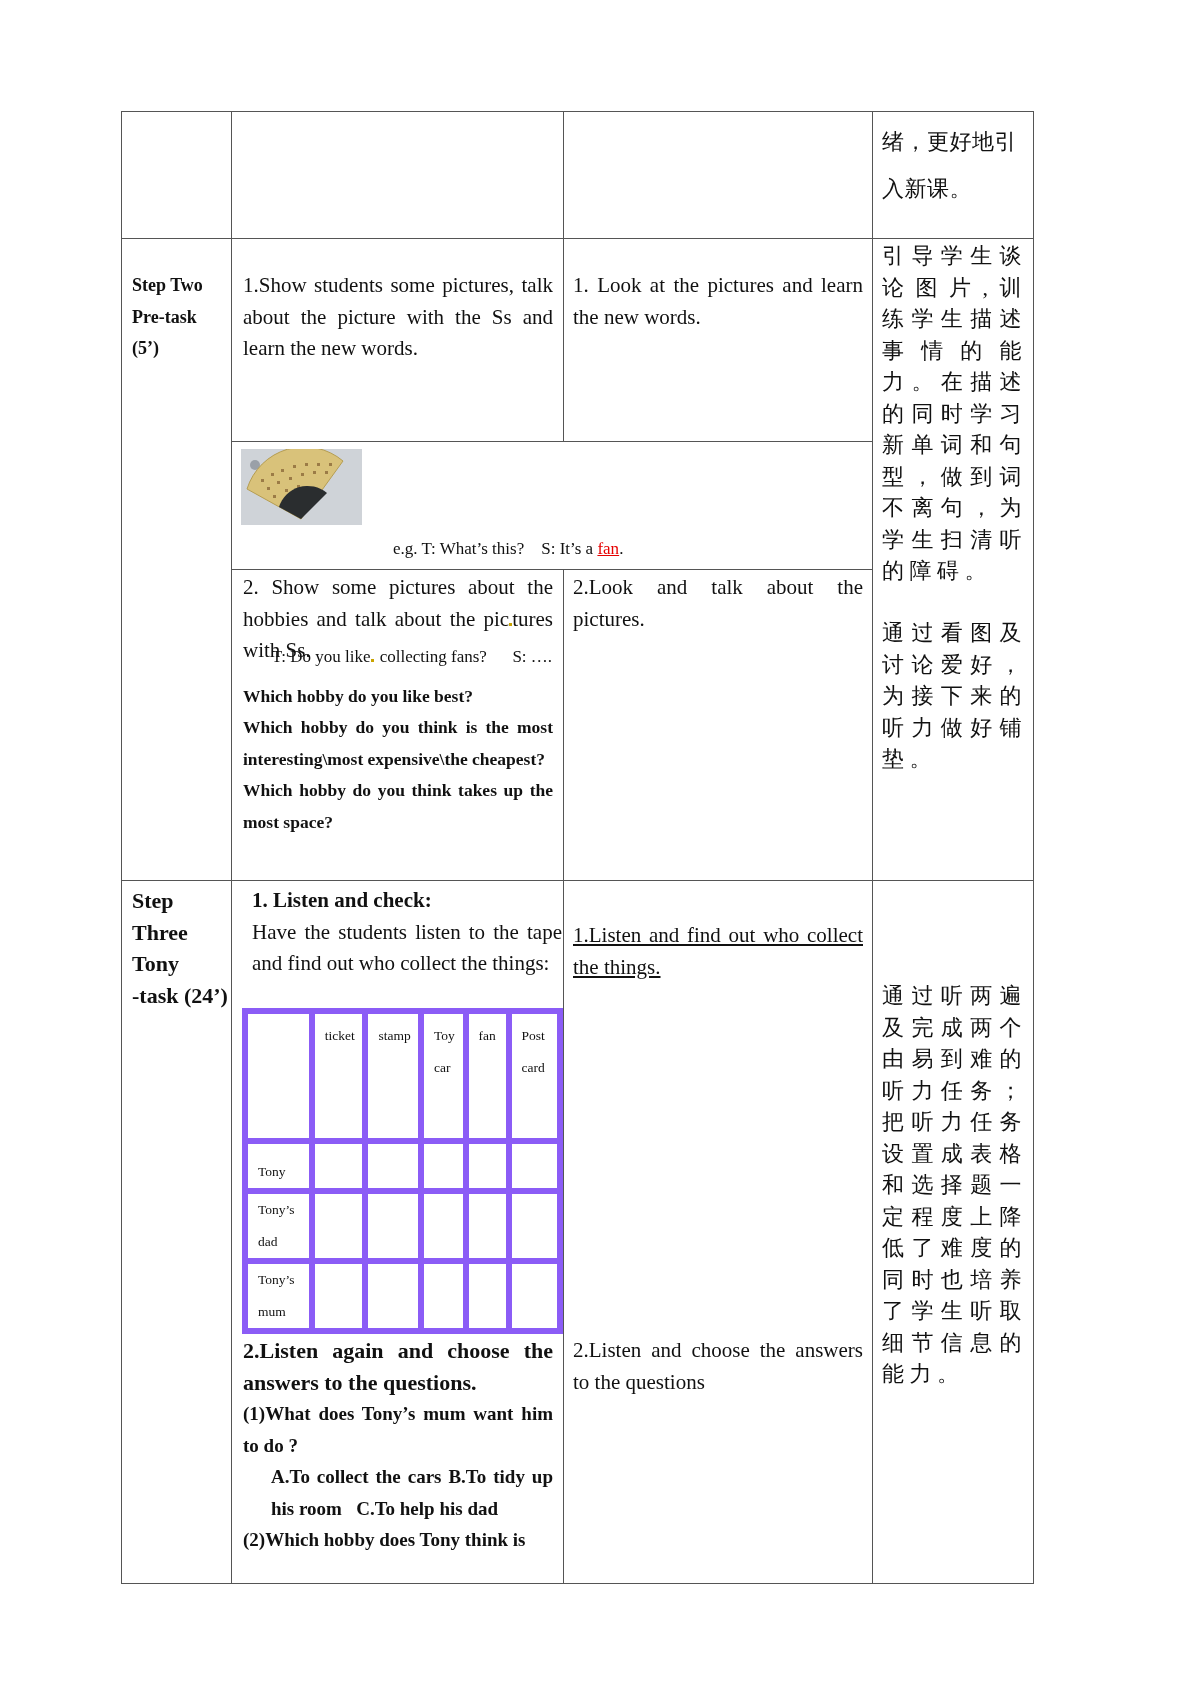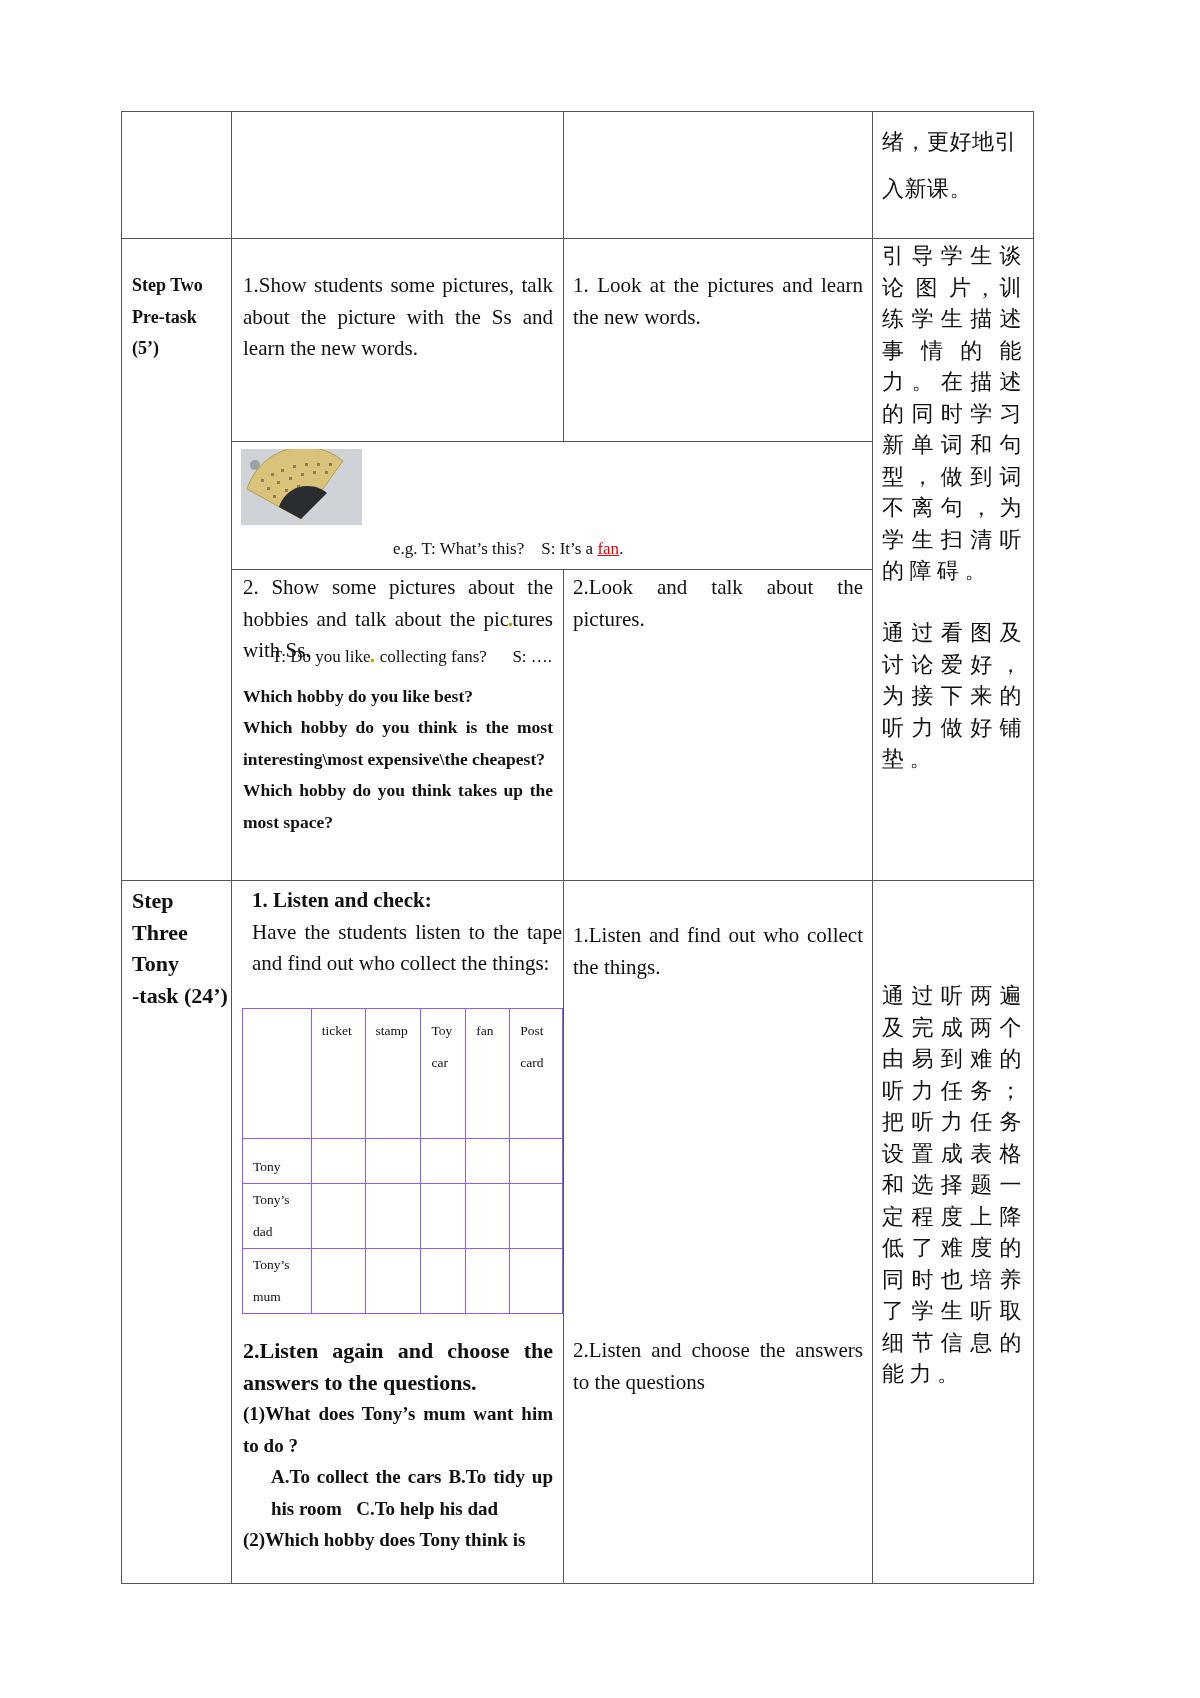--- a/index.html
+++ b/index.html
@@ -10,21 +10,21 @@
   .v { width: 1px; }
   .cell { position: absolute; box-sizing: border-box; }
   .t { font-size: 21px; line-height: 31.5px; text-align: justify; }
   .small { font-size: 17.5px; line-height: 31.5px; font-weight: bold; }
   .cn { font-size: 22px; line-height: 31.5px; letter-spacing: 0.5px; text-align: justify; text-align-last: left; }
   .cn-spaced { letter-spacing: 5.5px; }
   .bold { font-weight: bold; }
   .para { margin: 0; }
   .red { color: #e60000; text-decoration: underline; }
   .inner-table { position: absolute; border-collapse: collapse; font-size: 13.5px; }
-  .inner-table td { border: 1px solid #8b5cf6; vertical-align: top; padding: 6px 6px 0 10px; line-height: 32px; box-sizing: border-box; }
+  .inner-table td { border: 6px solid #8b5cf6; vertical-align: top; padding: 6px 6px 0 10px; line-height: 32px; box-sizing: border-box; }
   .fan-img { position: absolute; width: 121px; height: 76px; overflow: hidden; background: #d5d8dc; }
   .mark { display: inline-block; width: 3px; height: 3px; background: #c9a300; vertical-align: baseline; margin: 0 1px; }
 </style>
 </head>
 <body>
 
 <div>
 
   <div class="line h" style="left:121px; top:111px; width:913px;"></div>
   <div class="line h" style="left:121px; top:238px; width:913px;"></div>
@@ -195,21 +195,21 @@
 
 <div class="cell t" style="left:243px; top:1335px; width:310px;">
   <p class="para bold" style="font-size:22px;">2.Listen again and choose the answers to the questions.</p>
   <div class="small" style="text-align:justify; font-size:19px;">
     <div>(1)What does Tony’s mum want him to do ?</div>
     <div style="white-space:pre-wrap;margin-left:28px;">A.To collect the cars B.To tidy up his room   C.To help his dad</div>
     <div>(2)Which hobby does Tony think is</div>
   </div>
 </div>
 
-<div class="cell t" style="left:573px; top:920px; width:290px;">
+<div class="cell t" style="left:573px; top:920px; width:290px;text-decoration:underline;">
   <p class="para">1.Listen and find out who collect the things.</p>
 </div>
 <div class="cell t" style="left:573px; top:1335px; width:290px;">
   <p class="para">2.Listen and choose the answers to the questions</p>
 </div>
 
 <div class="cell cn cn-spaced" style="left:882px; top:980px; width:145px;">
   <div>通过听两遍及完成两个由易到难的听力任务；把听力任务设置成表格和选择题一定程度上降低了难度的同时也培养了学生听取细节信息的能力。</div>
 </div>
 

